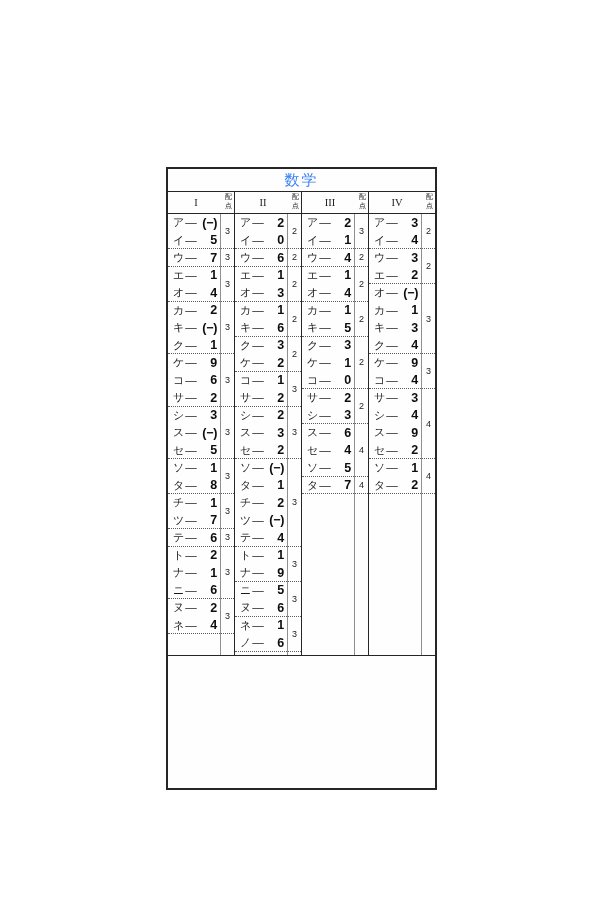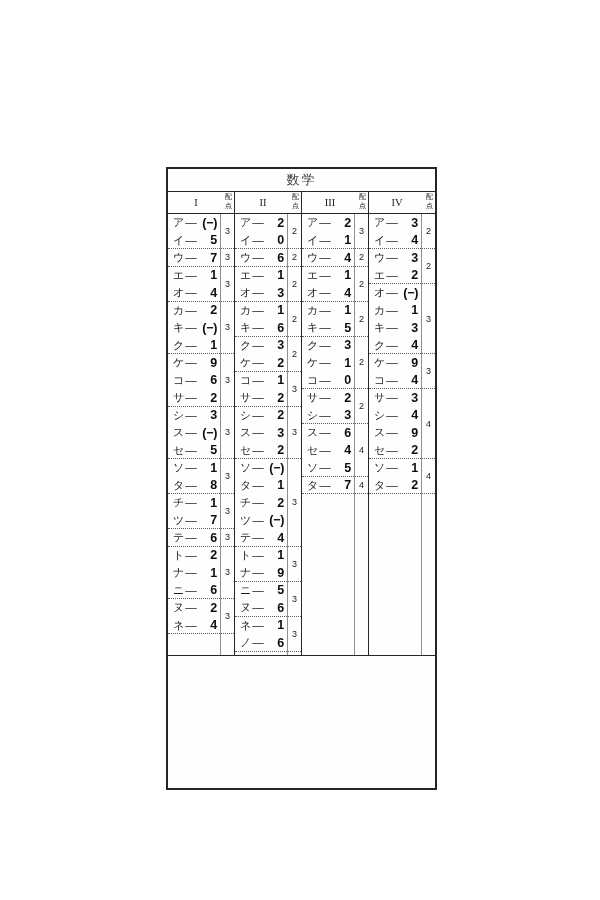--- a/index.html
+++ b/index.html
@@ -8,21 +8,21 @@
     font-family:"Liberation Sans",sans-serif;color:#1c1c1c;
   }
   .sheet{
     position:absolute;left:166px;top:167px;width:271px;height:623px;
     border:2px solid #262626;background:#fefefe;box-sizing:border-box;
     display:flex;flex-direction:column;
   }
   .title-row{
     height:22px;border-bottom:1.2px solid #262626;
     display:flex;align-items:center;justify-content:center;
-    font-size:13px;letter-spacing:2px;color:#404040;
+    font-size:15px;letter-spacing:2px;color:#3b82f6;
   }
   .header-row{height:21px;border-bottom:1.2px solid #262626;display:flex;}
   .hgroup{position:relative;flex:1;border-right:1.2px solid #262626;}
   .hgroup:last-child{border-right:none;}
   .hnum{
     position:absolute;left:0;right:10px;top:0;bottom:0;
     display:flex;align-items:center;justify-content:center;
     font-family:"Liberation Serif",serif;font-size:10.5px;color:#222;
   }
   .hpt{

